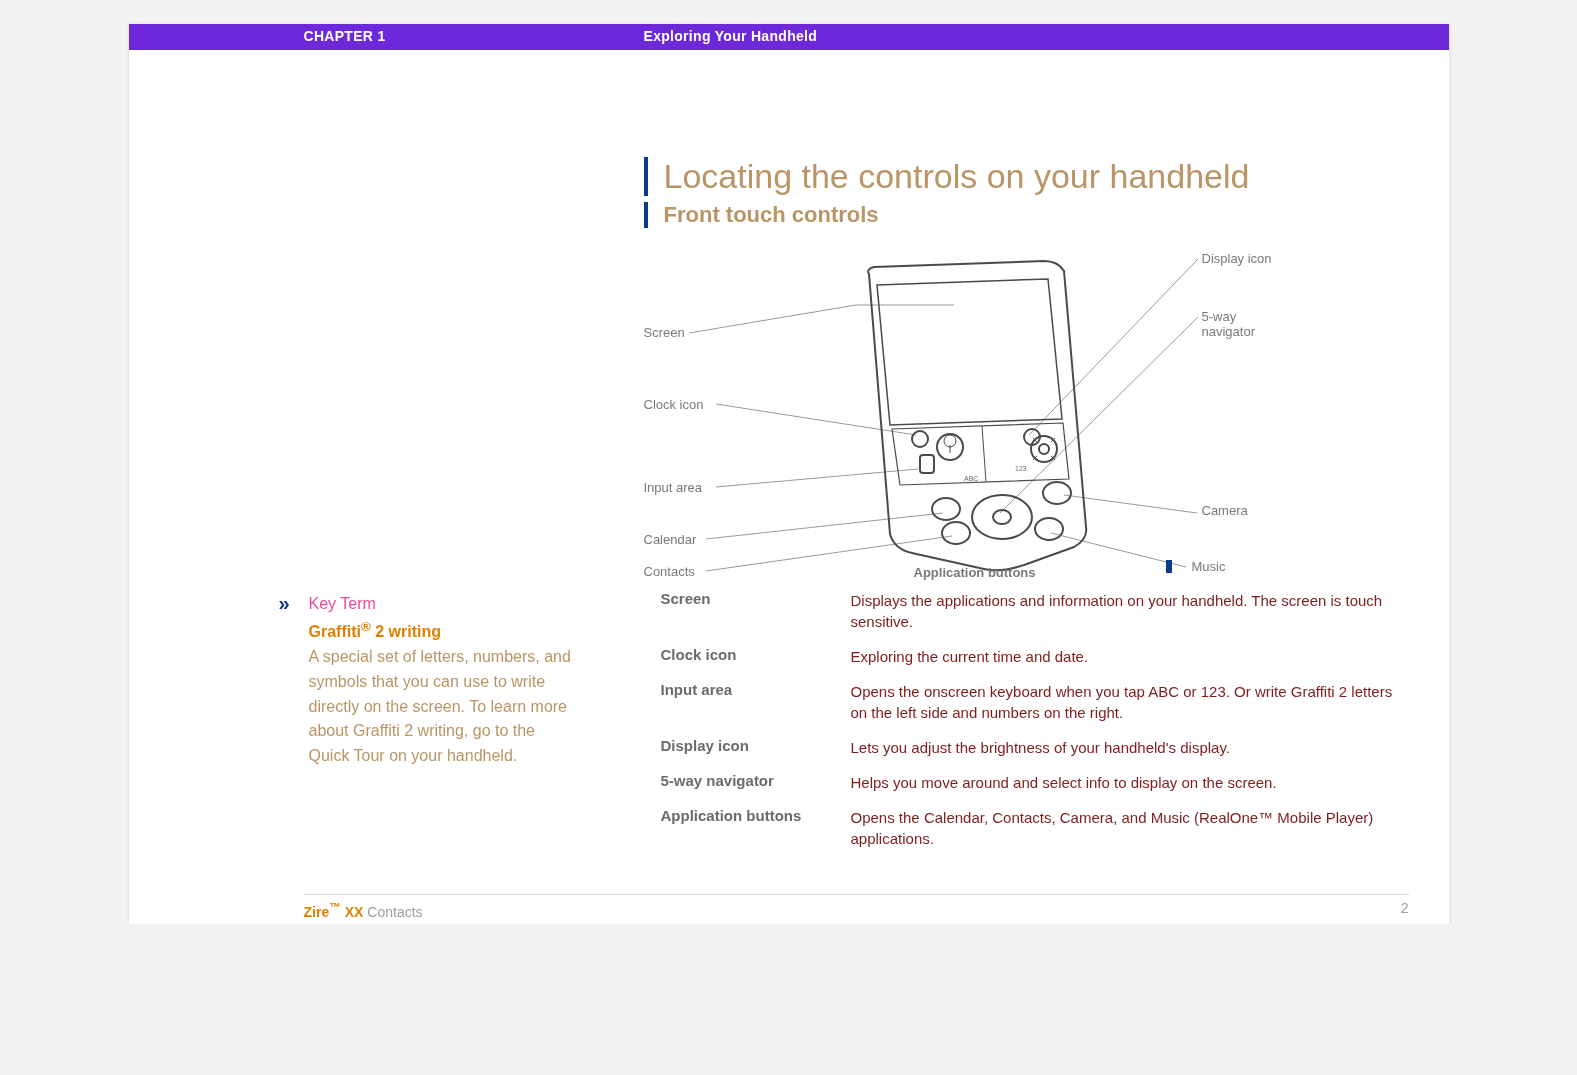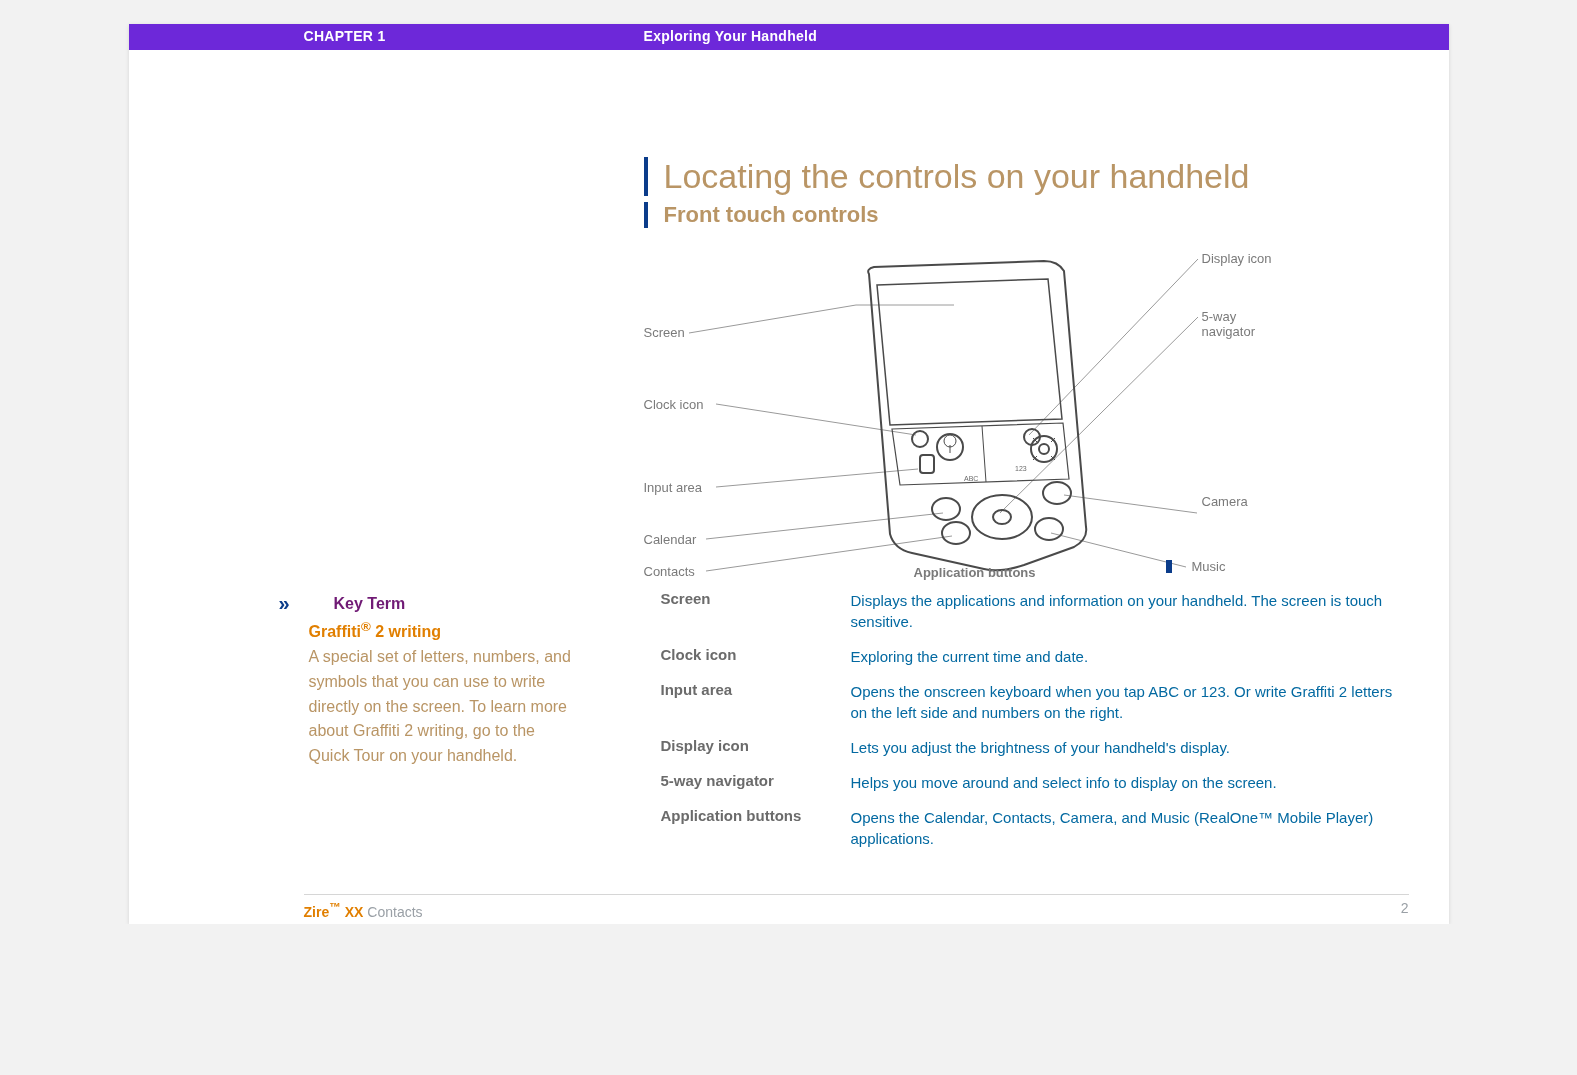--- a/index.html
+++ b/index.html
@@ -70,21 +70,21 @@
   }
   .keyterm {
     position: absolute;
     left: 180px;
     top: 568px;
     width: 270px;
     font-size: 16px;
     line-height: 1.55;
     color: #b99565;
   }
-  .keyterm .kt-head { color: #701a75; font-weight: 700; margin-left: 25px; }
+  .keyterm .kt-head { color: #ec4899; font-weight: 400; }
   .keyterm .kt-term { color: #e17f00; font-weight: 700; }
 
   
   .diagram {
     position: absolute;
     left: 515px;
     top: 215px;
     width: 640px;
     height: 340px;
     font-size: 13px;
@@ -108,21 +108,21 @@
   .row .term {
     flex: none;
     width: 190px;
     font-weight: 700;
     color: #6b6b6b;
     font-size: 15px;
     padding-left: 16px;
   }
   .row .desc {
     flex: 1;
-    color: #0369a1;
+    color: #7f1d1d;
     font-size: 15px;
     line-height: 1.4;
   }
 
   
   .footer {
     position: absolute;
     left: 0;
     right: 0;
     bottom: 4px;
@@ -216,21 +216,21 @@
     </svg>
 
     <span class="lbl" style="left:0;top:86px;">Screen</span>
     <span class="lbl" style="left:0;top:158px;">Clock icon</span>
     <span class="lbl" style="left:0;top:241px;">Input area</span>
     <span class="lbl" style="left:0;top:293px;">Calendar</span>
     <span class="lbl" style="left:0;top:325px;">Contacts</span>
 
     <span class="lbl" style="left:558px;top:12px;">Display icon</span>
     <span class="lbl" style="left:558px;top:70px;">5-way navigator</span>
-    <span class="lbl" style="left:558px;top:255px;">Camera</span>
+    <span class="lbl" style="left:558px;top:264px;">Camera</span>
     <span class="lbl" style="left:548px;top:320px;">Music</span>
     <span class="music-tick" style="left:522px;top:321px;"></span>
 
     <span class="appbtn" style="left:270px;top:326px;">Application buttons</span>
   </div>
 
   <div class="defs">
     <div class="row">
       <div class="bar"></div>
       <div class="term">Screen</div>

